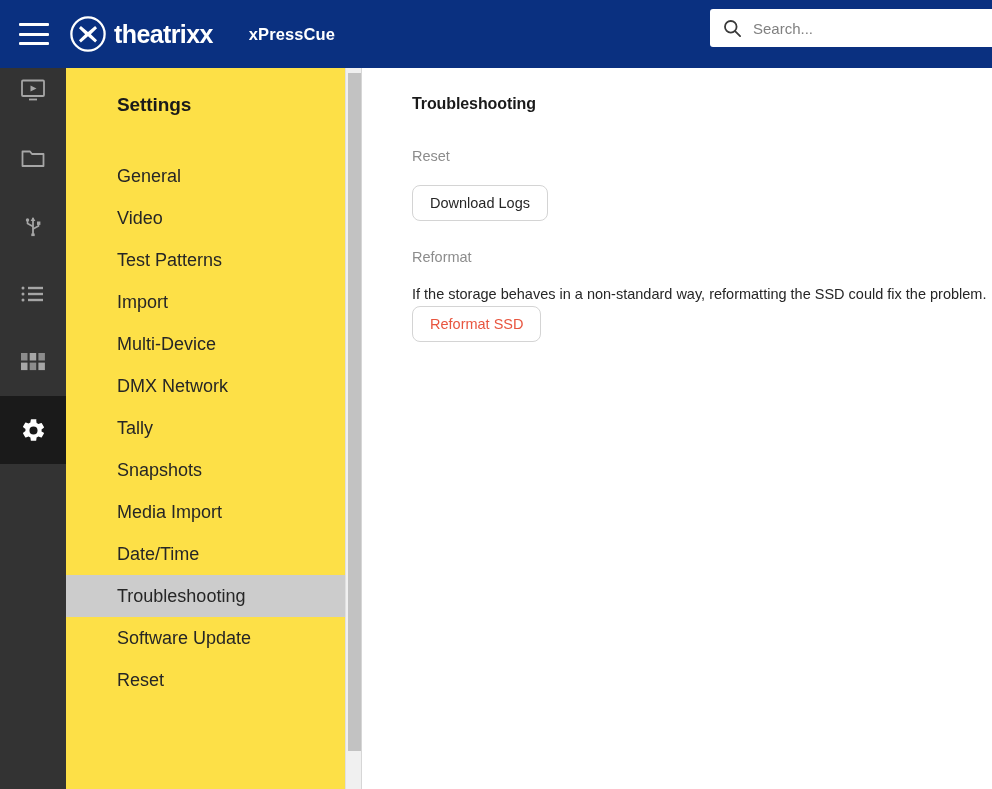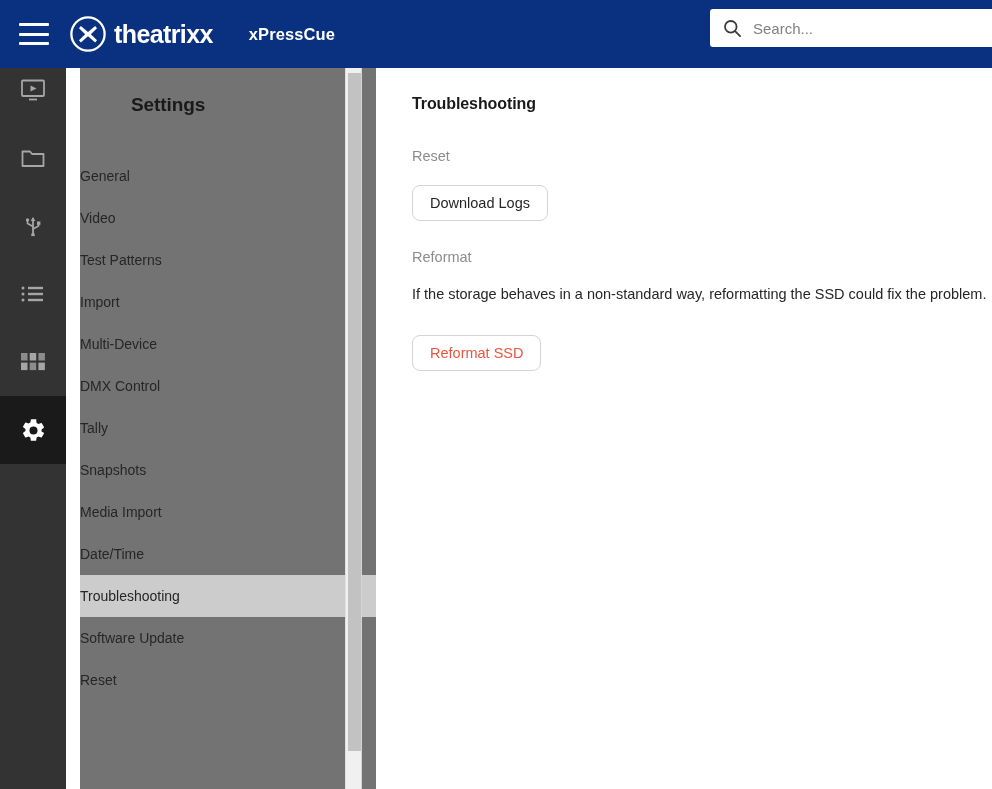--- a/index.html
+++ b/index.html
@@ -84,36 +84,36 @@
     cursor: pointer;
   }
   .rail-item svg { display: block; }
   .rail-item.active { background: #1a1a1a; }
 
   
   .settings-panel {
     position: absolute;
     top: 56px; left: 66px;
     width: 296px; height: 733px;
-    background: #737373;
+    background: #fde047;
     z-index: 10;
-    margin-left: 14px;
   }
   .settings-title {
     font-size: 19px;
     font-weight: 700;
     color: #1a1a1a;
     padding: 38px 0 0 51px;
     letter-spacing: -0.1px;
   }
   .settings-list { margin-top: 39px; }
   .settings-item {
     height: 42px;
     display: flex; align-items: center;
-    font-size: 14px;
+    padding-left: 51px;
+    font-size: 18px;
     color: #262626;
     cursor: pointer;
   }
   .settings-item.selected { background: #cccccc; }
 
   
   .scrollbar {
     position: absolute;
     top: 56px; left: 345px;
     width: 17px; height: 733px;
@@ -178,21 +178,21 @@
     font-size: 14.5px;
     cursor: pointer;
   }
   .btn-download {
     margin: 21px 0 0 50px;
     height: 36px;
     padding: 0 17px;
     color: #262626;
   }
   .btn-reformat {
-    margin: 33px 0 0 50px;
+    margin: 4px 0 0 50px;
     height: 36px;
     padding: 0 17px;
     color: #e8553f;
   }
 </style>
 </head>
 <body>
 
 <div class="header">
 
@@ -279,21 +279,21 @@
 </div>
 
 <div class="settings-panel">
   <div class="settings-title">Settings</div>
   <div class="settings-list">
     <div class="settings-item">General</div>
     <div class="settings-item">Video</div>
     <div class="settings-item">Test Patterns</div>
     <div class="settings-item">Import</div>
     <div class="settings-item">Multi-Device</div>
-    <div class="settings-item">DMX Control</div>
+    <div class="settings-item">DMX Network</div>
     <div class="settings-item">Tally</div>
     <div class="settings-item">Snapshots</div>
     <div class="settings-item">Media Import</div>
     <div class="settings-item">Date/Time</div>
     <div class="settings-item selected">Troubleshooting</div>
     <div class="settings-item">Software Update</div>
     <div class="settings-item">Reset</div>
   </div>
 </div>
 

